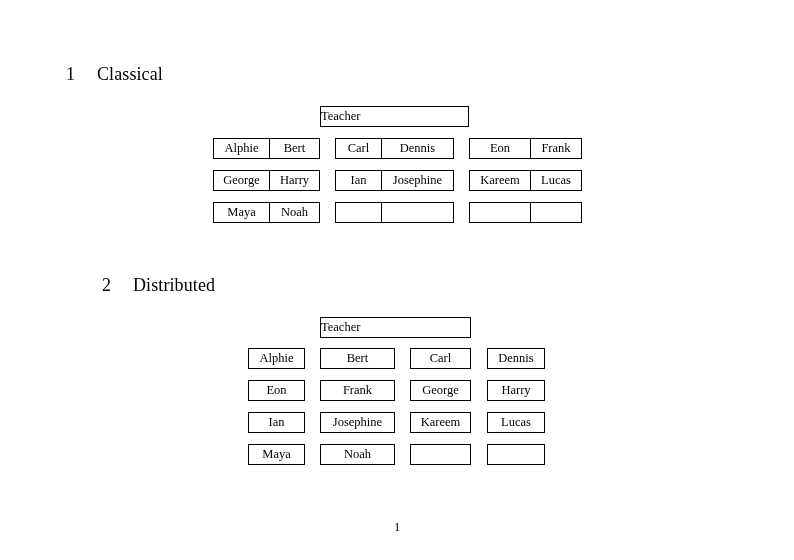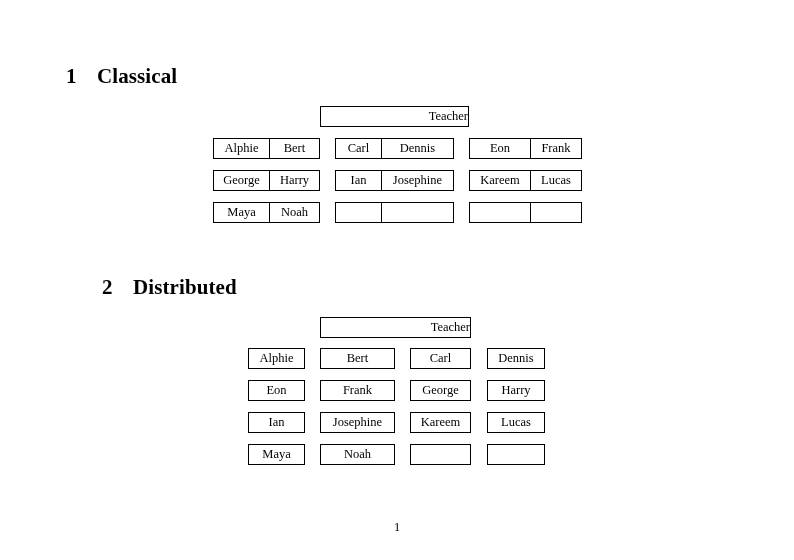--- a/index.html
+++ b/index.html
@@ -18,22 +18,22 @@
 
   .page {
     position: relative;
     width: 794px;
     height: 560px;
   }
 
   
   .section-heading {
     position: absolute;
-    font-weight: bold;
-    font-size: 21px;
+    font-weight: normal;
+    font-size: 18px;
     letter-spacing: 0.1px;
     white-space: nowrap;
   }
   .section-heading .sec-num {
     display: inline-block;
     width: 31px;
   }
 
   #heading-classical { left: 66px; top: 64px; }
   #heading-distributed { left: 66px; top: 275px; margin-left: 36px; }
@@ -45,21 +45,21 @@
     top: 0;
     width: 794px;
   }
 
   .teacher-box {
     position: absolute;
     border: 1px solid #000000;
     box-sizing: border-box;
     height: 21px;
     line-height: 19px;
-    text-align: right;
+    text-align: left;
     font-size: 12.5px;
     background: #ffffff;
   }
 
   #classical-teacher {
     left: 320px;
     top: 106px;
     width: 149px;
   }
 

